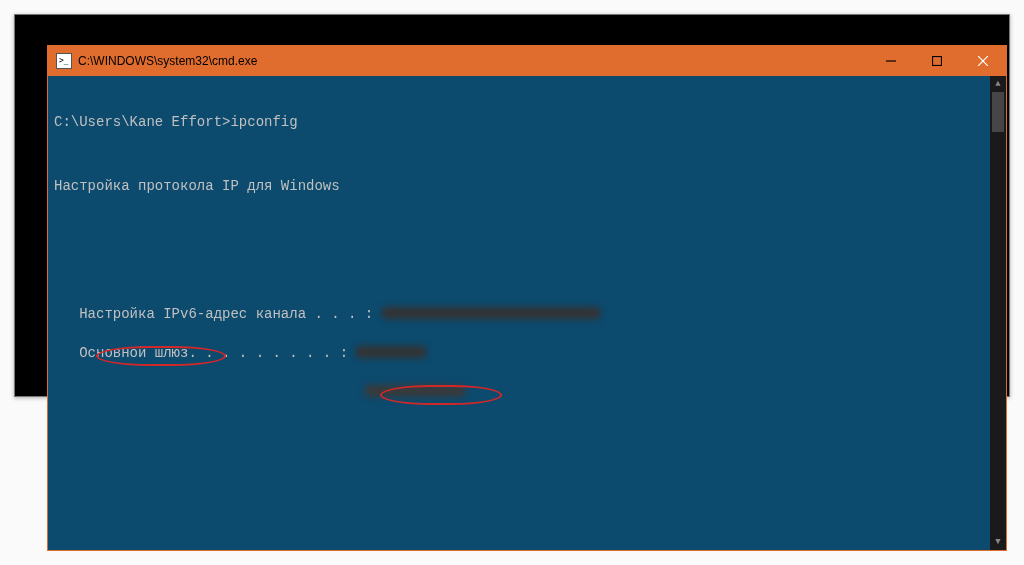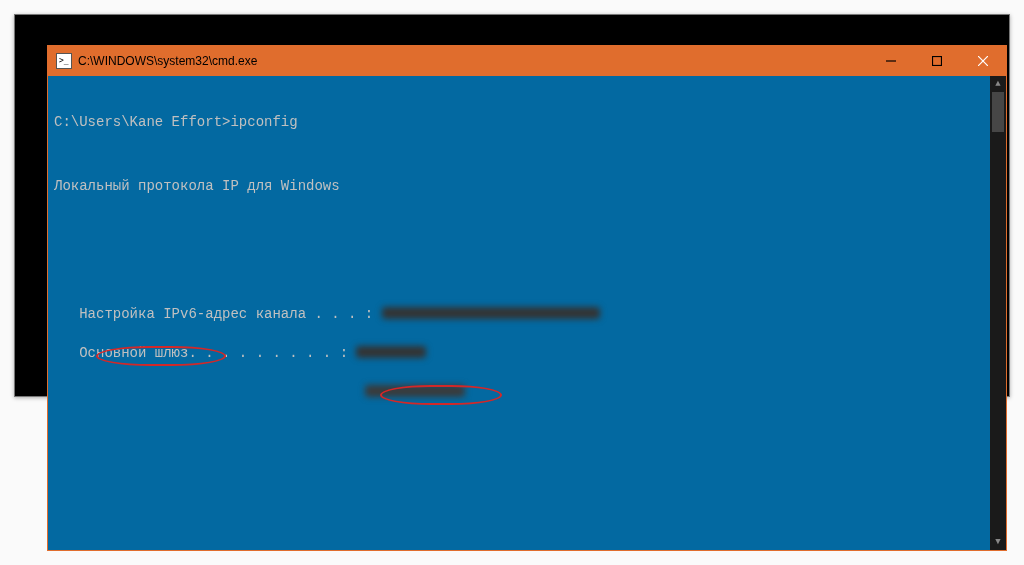--- a/index.html
+++ b/index.html
@@ -84,21 +84,21 @@
     stroke-width: 1.2;
     fill: none;
   }
   .winbtns .close svg { stroke: #fff; }
   .client {
     position: absolute;
     top: 30px;
     left: 0;
     right: 0;
     bottom: 0;
-    background: #0369a1;
+    background: #0c4a6e;
     color: #c0c0c0;
     padding: 22px 10px 6px 6px;
     box-sizing: border-box;
     font-size: 14px;
     line-height: 16px;
     white-space: pre;
     overflow: hidden;
   }
   .client .row {
     display: block;
@@ -184,21 +184,21 @@
               <line x1="0" y1="0" x2="10" y2="10"></line>
               <line x1="10" y1="0" x2="0" y2="10"></line>
             </svg>
         </div>
       </div>
     </div>
 
     <div class="client">
 <span class="row"><span>C:\Users\Kane Effort&gt;</span><span>ipconfig</span></span>
 <span class="row"></span>
-<span class="row">Локальный протокола IP для Windows</span>
+<span class="row">Настройка протокола IP для Windows</span>
 <span class="row"></span>
 <span class="row"></span>
 <span class="row"></span>
 <span class="row"><span>   Настройка IPv6-адрес канала . . . :</span> <span class="blur d" style="width:218px"></span></span>
 <span class="row ringrow"><span>   Основной шлюз. . . . . . . . . :</span> <span class="blur d" style="width:70px"></span><span class="ring ring1"></span></span>
 <span class="row ringrow">                                     <span class="bwrap"><span class="blur l" style="width:100px"></span></span><span class="ring ring2"></span></span>
 <span class="row"></span>
 
 
 

